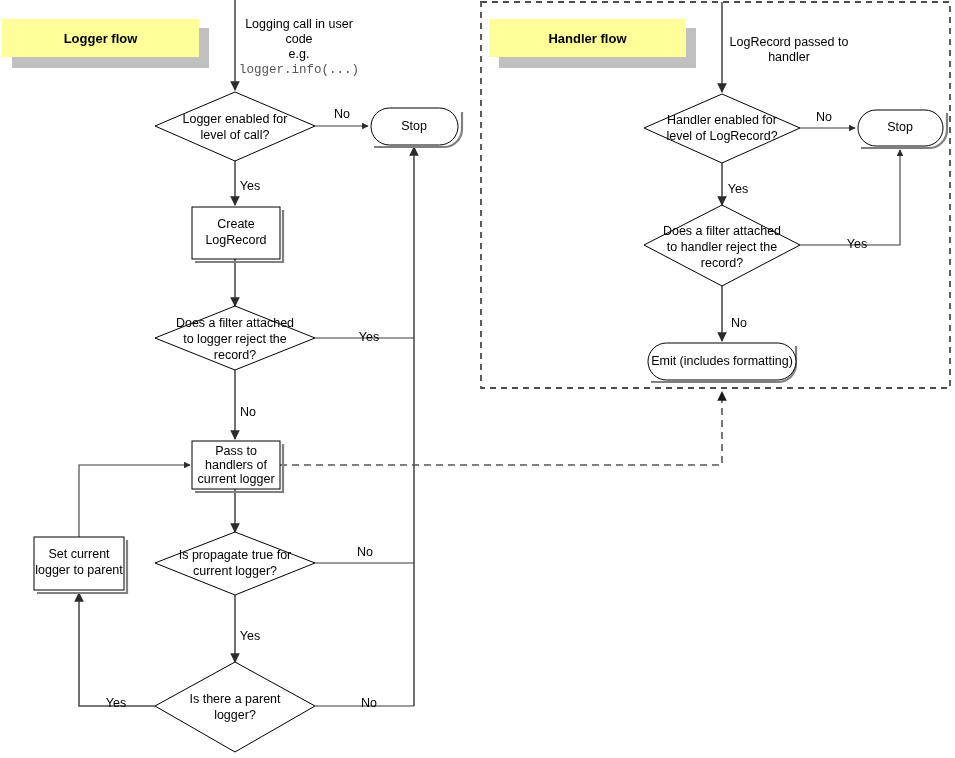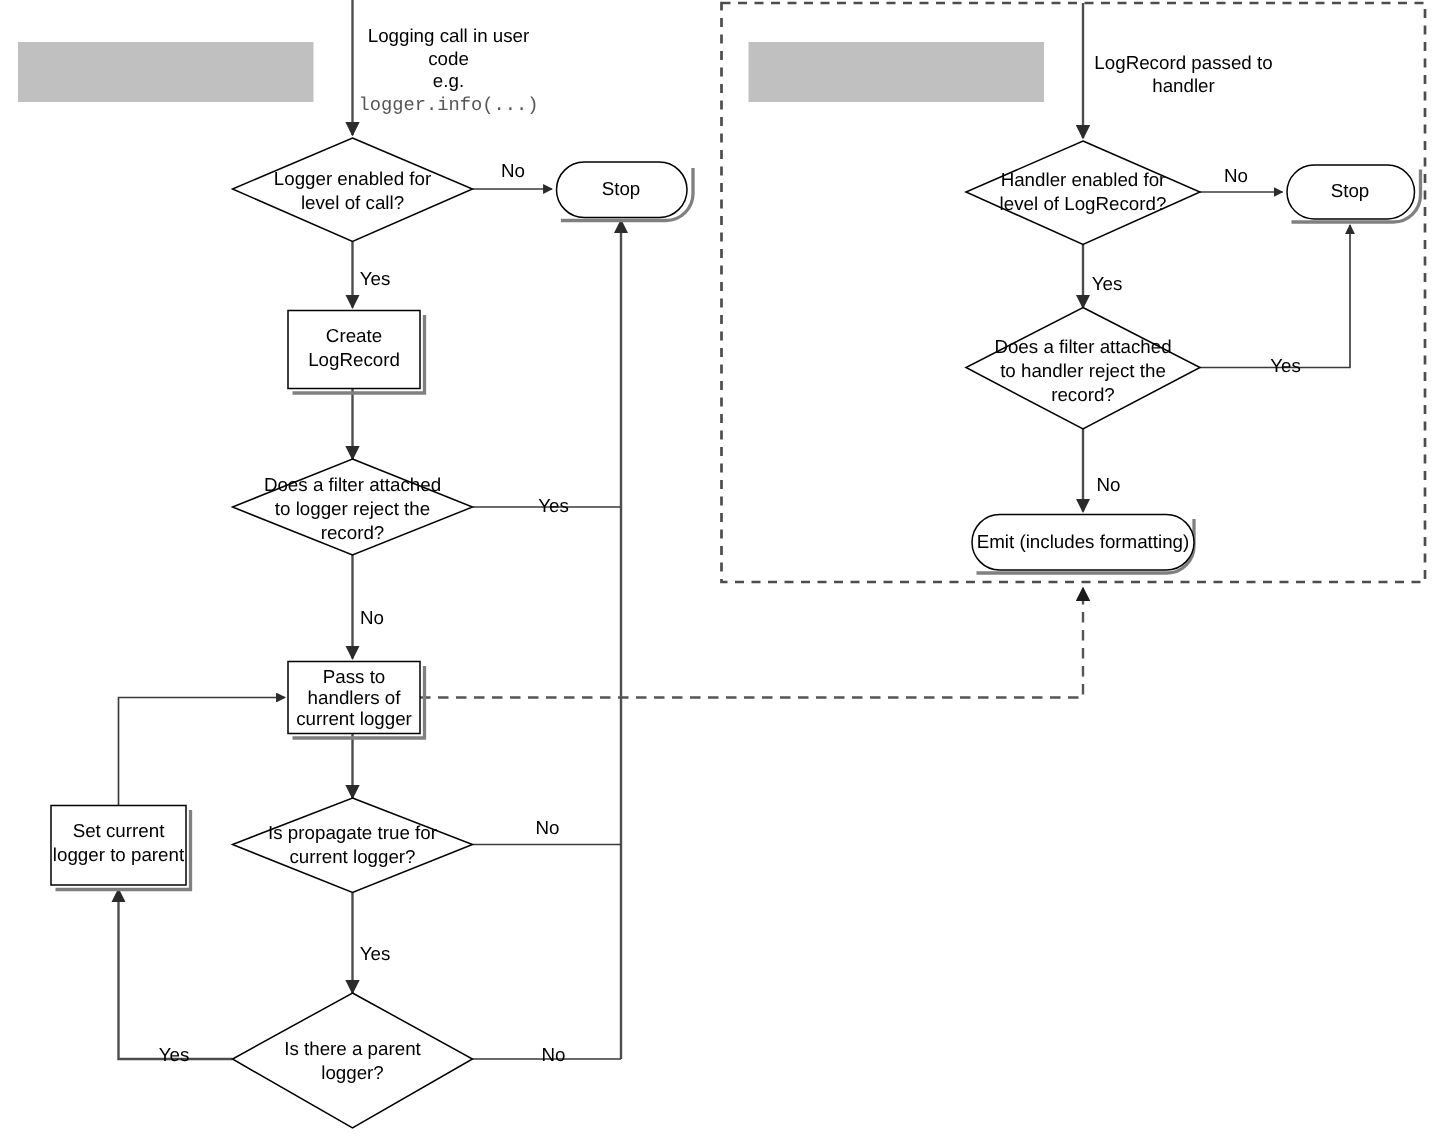--- a/index.html
+++ b/index.html
@@ -97,20 +97,26 @@
   }
 </style>
 </head>
 <body>
 
 <div id="canvas">
 
   <div class="banner-shadow" style="left:12px; top:28px; width:197px; height:40px;"></div>
   <div class="banner-shadow" style="left:499px; top:28px; width:197px; height:40px;"></div>
 
+  <div class="banner" style="left:2px; top:19px; width:197px; height:38px;">
+    <span>Logger flow</span>
+  </div>
+  <div class="banner" style="left:489px; top:19px; width:197px; height:38px;">
+    <span>Handler flow</span>
+  </div>
 
   <svg class="diagram" viewBox="0 0 955 758">
     <defs>
       <marker id="arrow" viewBox="0 0 10 10" refX="9" refY="5" markerWidth="6" markerHeight="6" orient="auto-start-reverse">
         <path d="M 0 0 L 10 5 L 0 10 z" fill="#2b2b2b"></path>
       </marker>
       <marker id="arrowd" viewBox="0 0 10 10" refX="9" refY="5" markerWidth="6" markerHeight="6" orient="auto-start-reverse">
         <path d="M 0 0 L 10 5 L 0 10 z" fill="#1a1a1a"></path>
       </marker>
     </defs>

